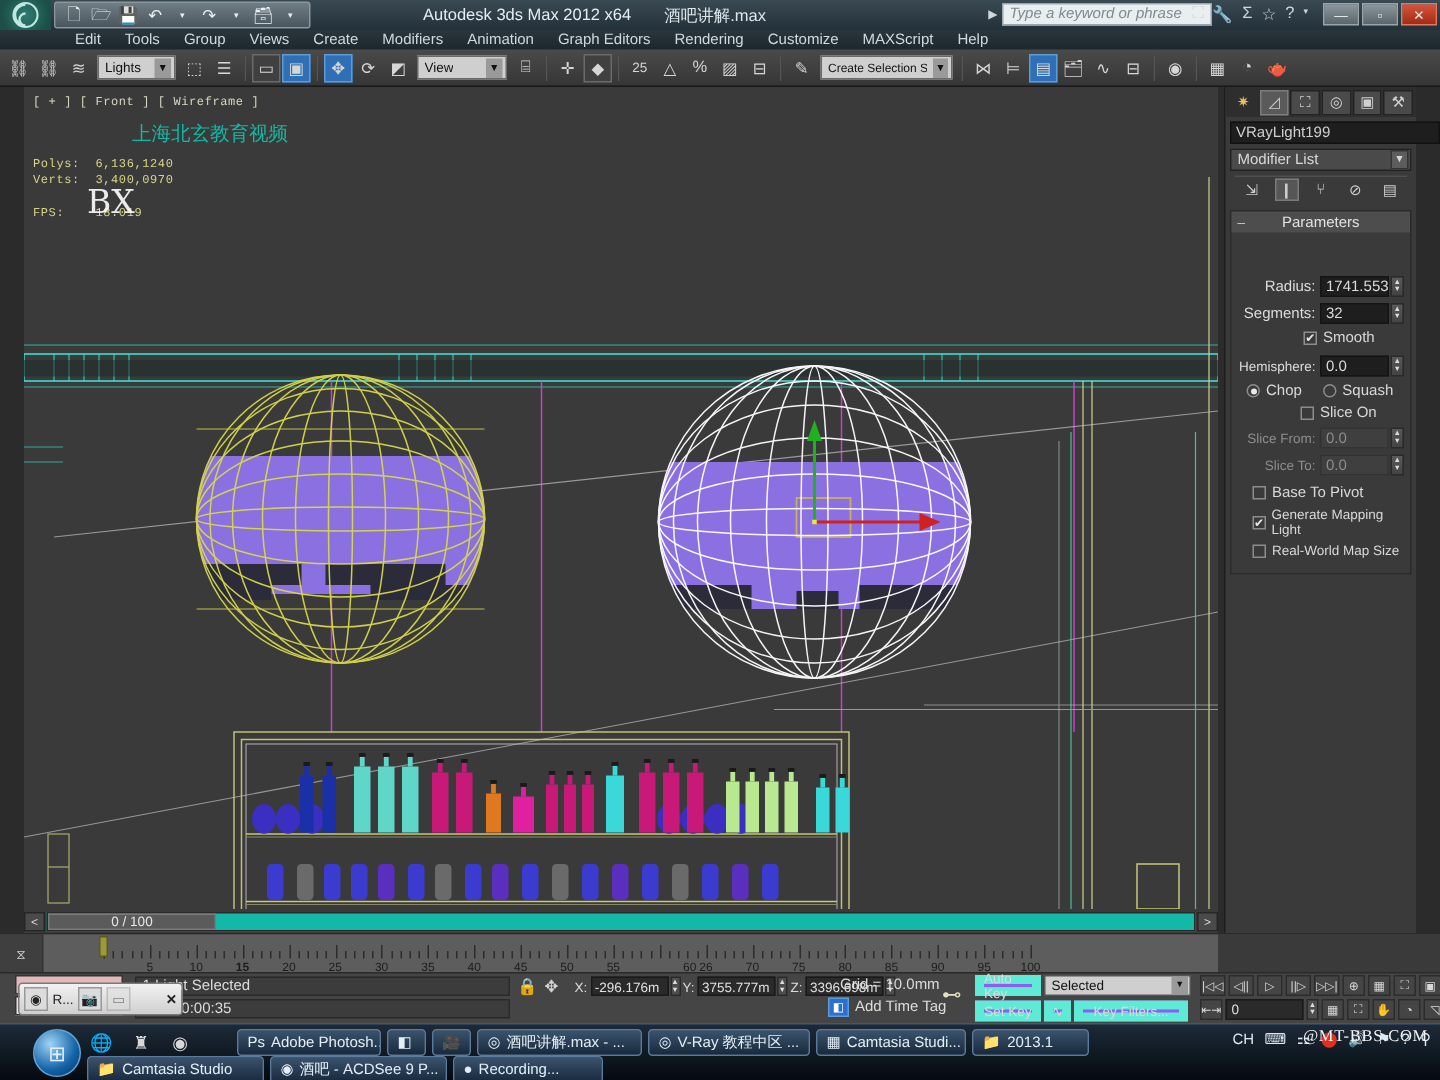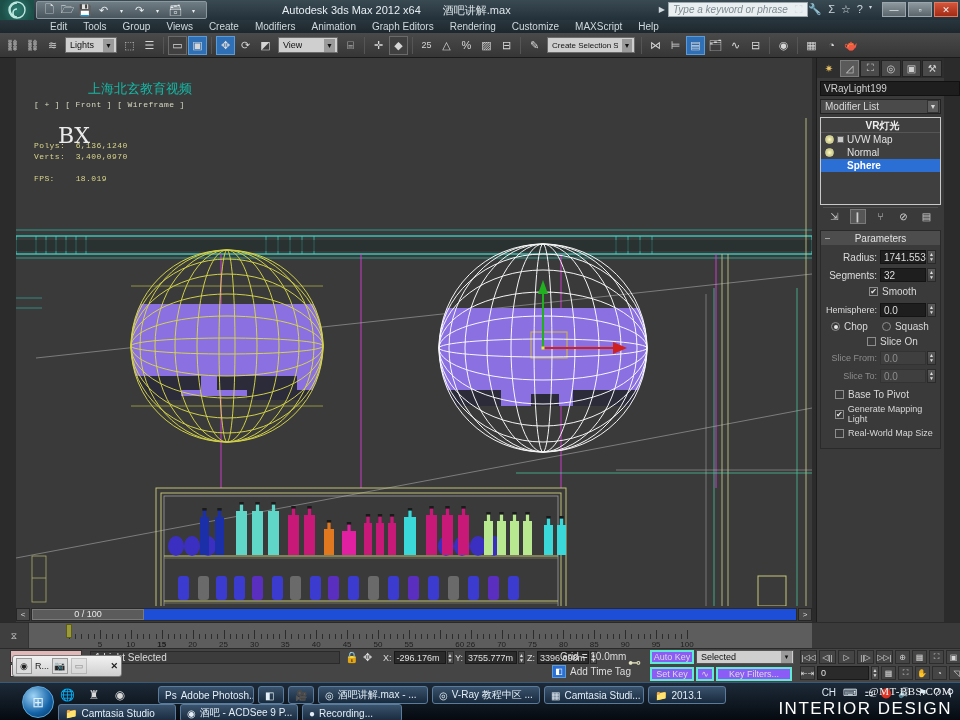--- a/index.html
+++ b/index.html
@@ -84,23 +84,23 @@
   .tbcombo .cv { white-space:nowrap; overflow:hidden; }
   .tbcombo .ca { font-size:7px; margin-left:4px; background:#9a9a9a; color:#111;
                  width:11px; height:13px; display:flex; align-items:center; justify-content:center; }
 
   
   .viewport {
     position:absolute; left:16px; top:58px; width:796px; height:548px;
     background:#3a3a3a; overflow:hidden;
   }
   .vp-left-rail { position:absolute; left:0; top:58px; width:16px; height:548px; background:#2b2b2b; }
-  .vp-overlay { position:absolute; left:18px; top:5px; color:#d8d8c0;
+  .vp-overlay { position:absolute; left:6px; top:5px; color:#d8d8c0;
                 font-family:"Liberation Mono", monospace; font-size:8px; line-height:11px;
-                letter-spacing:0.4px;margin-top:36px; }
+                letter-spacing:0.4px; }
   .vp-overlay .stat { color:#d9d48a; }
   .vp-brand { position:absolute; left:40px; top:18px; color:#14b8a6; font-size:13px;
               font-family:Liberation Sans, sans-serif; }
   .vp-logo { position:absolute; left:42px; top:65px; color:#fff; font-size:22px;
              font-family:"DejaVu Serif", serif; opacity:.9; }
 
   
   .cmdpanel {
     position:absolute; left:816px; top:58px; width:128px; height:600px;
     background:#3a3a3a; border-left:1px solid #1d1d1d;
@@ -137,21 +137,21 @@
   .cp-stackbtns { display:flex; align-items:center; justify-content:space-around;
                   height:18px; margin:1px 6px 0 6px; border-top:1px solid #4f4f4f; }
   .sbtn { width:16px; height:15px; display:flex; align-items:center; justify-content:center;
           color:#cfcfcf; font-size:10px; }
   .sbtn.sel { background:#565656; border:1px solid #7a7a7a; }
 
   .rollup { margin:5px 3px 0 3px; border:1px solid #2a2a2a; background:#3a3a3a; }
   .rollup-h { height:14px; background:#4d4d4d; display:flex; align-items:center;
               justify-content:center; font-size:10px; color:#e2e2e2; position:relative; }
   .rollup-h .minus { position:absolute; left:4px; font-size:9px; color:#cfcfcf; }
-  .rollup-b { padding:5px 4px 6px 4px; }
+  .rollup-b { padding:5px 4px 6px 4px;margin-top:24px; }
   .prow { display:flex; align-items:center; margin-bottom:4px; font-size:10px; }
   .plabel { text-align:right; color:#dcdcdc; }
   .pfield { height:14px; background:#1e1e1e; border:1px solid #141414; color:#dcdcdc;
             font-size:10px; padding:0 3px; line-height:13px; margin-left:3px;
             font-family:"Liberation Sans", sans-serif; }
   .pfield.dis { background:#3f3f3f; color:#8d8d8d; border-color:#333; }
   .spin { width:9px; height:14px; margin-left:1px; background:linear-gradient(#5a5a5a,#434343);
           border:1px solid #2a2a2a; display:flex; flex-direction:column;
           align-items:center; justify-content:center; font-size:5px; color:#ddd; line-height:5px;}
   .chk { width:9px; height:9px; background:#3a3a3a; border:1px solid #8d8d8d;
@@ -159,21 +159,21 @@
          font-size:8px; color:#e8e8e8; margin-right:4px; }
   .rad { width:9px; height:9px; border-radius:50%; background:#3a3a3a; border:1px solid #8d8d8d;
          display:inline-flex; align-items:center; justify-content:center; margin-right:4px; }
   .rad .dot { width:4px; height:4px; border-radius:50%; background:#e8e8e8; }
 
   
   .trackrow { position:absolute; left:16px; top:606px; width:796px; height:16px;
               background:#3a3a3a; display:flex; align-items:center; }
   .tr-arrow { width:14px; height:13px; background:#4a4a4a; border:1px solid #262626;
               display:flex; align-items:center; justify-content:center; font-size:8px; color:#ddd; }
-  .tr-bar { flex:1; height:13px; margin:0 1px; background:#1d4ed8; border:1px solid #2a2a2a;
+  .tr-bar { flex:1; height:13px; margin:0 1px; background:#14b8a6; border:1px solid #2a2a2a;
             display:flex; align-items:center; }
   .tr-handle { width:112px; height:11px; background:#5b5b5b; border:1px solid #7a7a7a;
                color:#e9e9e9; font-size:9px; display:flex; align-items:center; justify-content:center; }
   .timeline { position:absolute; left:0; top:622px; width:960px; height:26px;
               background:#4b4b4b; border-top:1px solid #2a2a2a; display:flex; }
   .tl-iconbtn { width:28px; height:26px; display:flex; align-items:center; justify-content:center;
                 background:#3f3f3f; color:#ccc; font-size:9px; }
   .tl-track { position:relative; flex:1; background:#5d5d5d; border-left:1px solid #333; }
   .tl-tick { position:absolute; bottom:9px; width:1px; background:#2c2c2c; }
   .tl-lbl { position:absolute; bottom:-1px; font-size:8px; color:#1d1d1d; transform:translateX(-50%); }
@@ -195,21 +195,21 @@
                 display:flex; align-items:center; gap:4px; }
   .sb-lock { position:absolute; left:345px; top:2px; color:#e2e2c0; font-size:11px; }
   .sb-xform { position:absolute; left:363px; top:2px; color:#d5d5d5; font-size:11px; }
   .coord { position:absolute; top:2px; height:13px; display:flex; align-items:center; font-size:9px; color:#ddd;}
   .coord .cb { background:#2a2a2a; border:1px solid #191919; color:#e0e0e0;
                height:13px; line-height:12px; padding:0 2px; margin-left:2px; }
   .coord .sp { width:7px; height:13px; background:#4e4e4e; border:1px solid #2a2a2a;
                margin-left:1px; font-size:5px; color:#ddd; display:flex;
                flex-direction:column; align-items:center; justify-content:center; line-height:5px;}
   .keybox { position:absolute; left:650px; top:1px; width:148px; height:32px; }
-  .kb-btn { background:#8b5cf6; border:2px solid #5eead4; color:#dcdcdc; font-size:9px;
+  .kb-btn { background:#8b5cf6; border:6px solid #5eead4; color:#dcdcdc; font-size:9px;
             height:14px; display:flex; align-items:center; justify-content:center; }
   .kb-sel { background:#cfcfcf; color:#111; border:1px solid #555; font-size:9px;
             height:14px; display:flex; align-items:center; justify-content:space-between;
             padding:0 1px 0 4px; }
   .kb-sel .ca { width:11px; height:12px; background:#9a9a9a; display:flex; align-items:center;
                 justify-content:center; font-size:6px; }
   .playrow { position:absolute; left:800px; top:1px; display:flex; gap:2px; }
   .pbtn { width:15px; height:14px; background:#454545; border:1px solid #2c2c2c;
           color:#d8d8d8; font-size:8px; display:flex; align-items:center; justify-content:center; }
   .navrow { position:absolute; left:800px; top:17px; display:flex; gap:2px; align-items:center; }
@@ -821,40 +821,20 @@
     <div class="cp-name">
       <input value="VRayLight199" style="">
 
     </div>
 
     <div class="cp-modlist">
       <span>Modifier List</span>
       <span class="ca">▼</span>
     </div>
 
-    <div class="cp-stack">
-      <div class="stack-row title">
-        <span>VR灯光</span>
-      </div>
-      <div class="stack-row">
-        <span class="bulb"></span>
-        <span class="sq"></span>
-        <span>UVW Map</span>
-      </div>
-      <div class="stack-row">
-        <span class="bulb"></span>
-        <span style="width:7px"></span>
-        <span>Normal</span>
-      </div>
-      <div class="stack-row sel">
-        <span style="width:9px"></span>
-          <span style="width:7px"></span>
-        <span>Sphere</span>
-      </div>
-    </div>
 
     <div class="cp-stackbtns">
       <div class="sbtn">⇲</div>
       <div class="sbtn sel">❙</div>
       <div class="sbtn">⑂</div>
       <div class="sbtn">⊘</div>
       <div class="sbtn">▤</div>
     </div>
 
     <div class="rollup">
@@ -1066,20 +1046,24 @@
         <div class="tl-cursor" style="left: 37px;"></div>
       </div>
     <div class="tl-right"></div>
   </div>
 
   <div class="statusbar">
     <div class="mini-listener"></div>
     <div class="mini-listener2"></div>
 
     <div class="sb-prompt">1 Light Selected</div>
+    <div class="sb-prompt2">
+      <span>Time</span>
+      <span>0:00:35</span>
+    </div>
 
     <div class="sb-lock">🔒</div>
     <div class="sb-xform">✥</div>
 
     <div class="coord" style="left:383px">
       <span>X:</span>
       <span class="cb" style="width:52px">-296.176m</span>
       <span class="sp">▲<br>▼</span>
     </div>
     <div class="coord" style="left:455px">
@@ -1203,16 +1187,15 @@
         <span>CH</span>
         <span>⌨</span>
         <span>⚏</span>
         <span style="color: rgb(224, 48, 32);">⬤</span>
         <span>🔊</span>
         <span>⚑</span>
         <span>?</span>
         <span>⚲</span>
       </div>
     <div class="watermark1">@MT-BBS.COM</div>
-    <div class="watermark2">INTERIOR DESIGN</div>
   </div>
 
 </div>
 
 </body></html>

